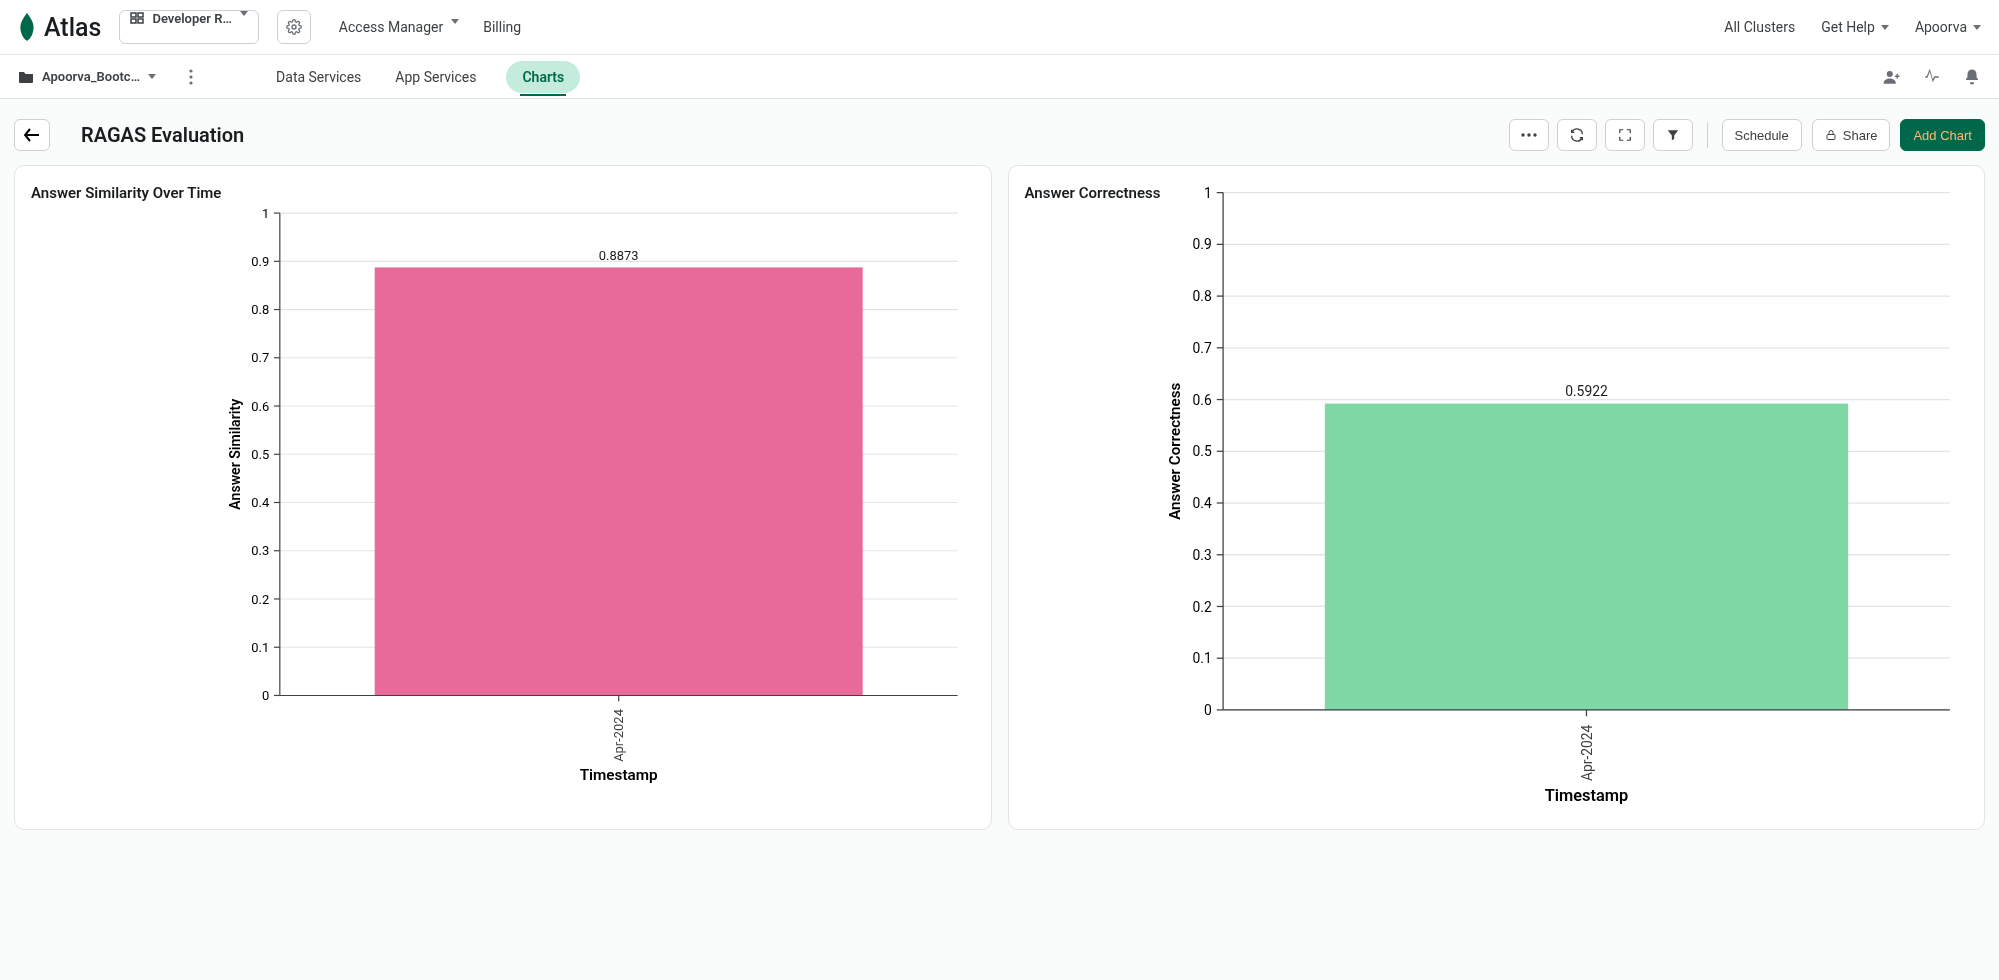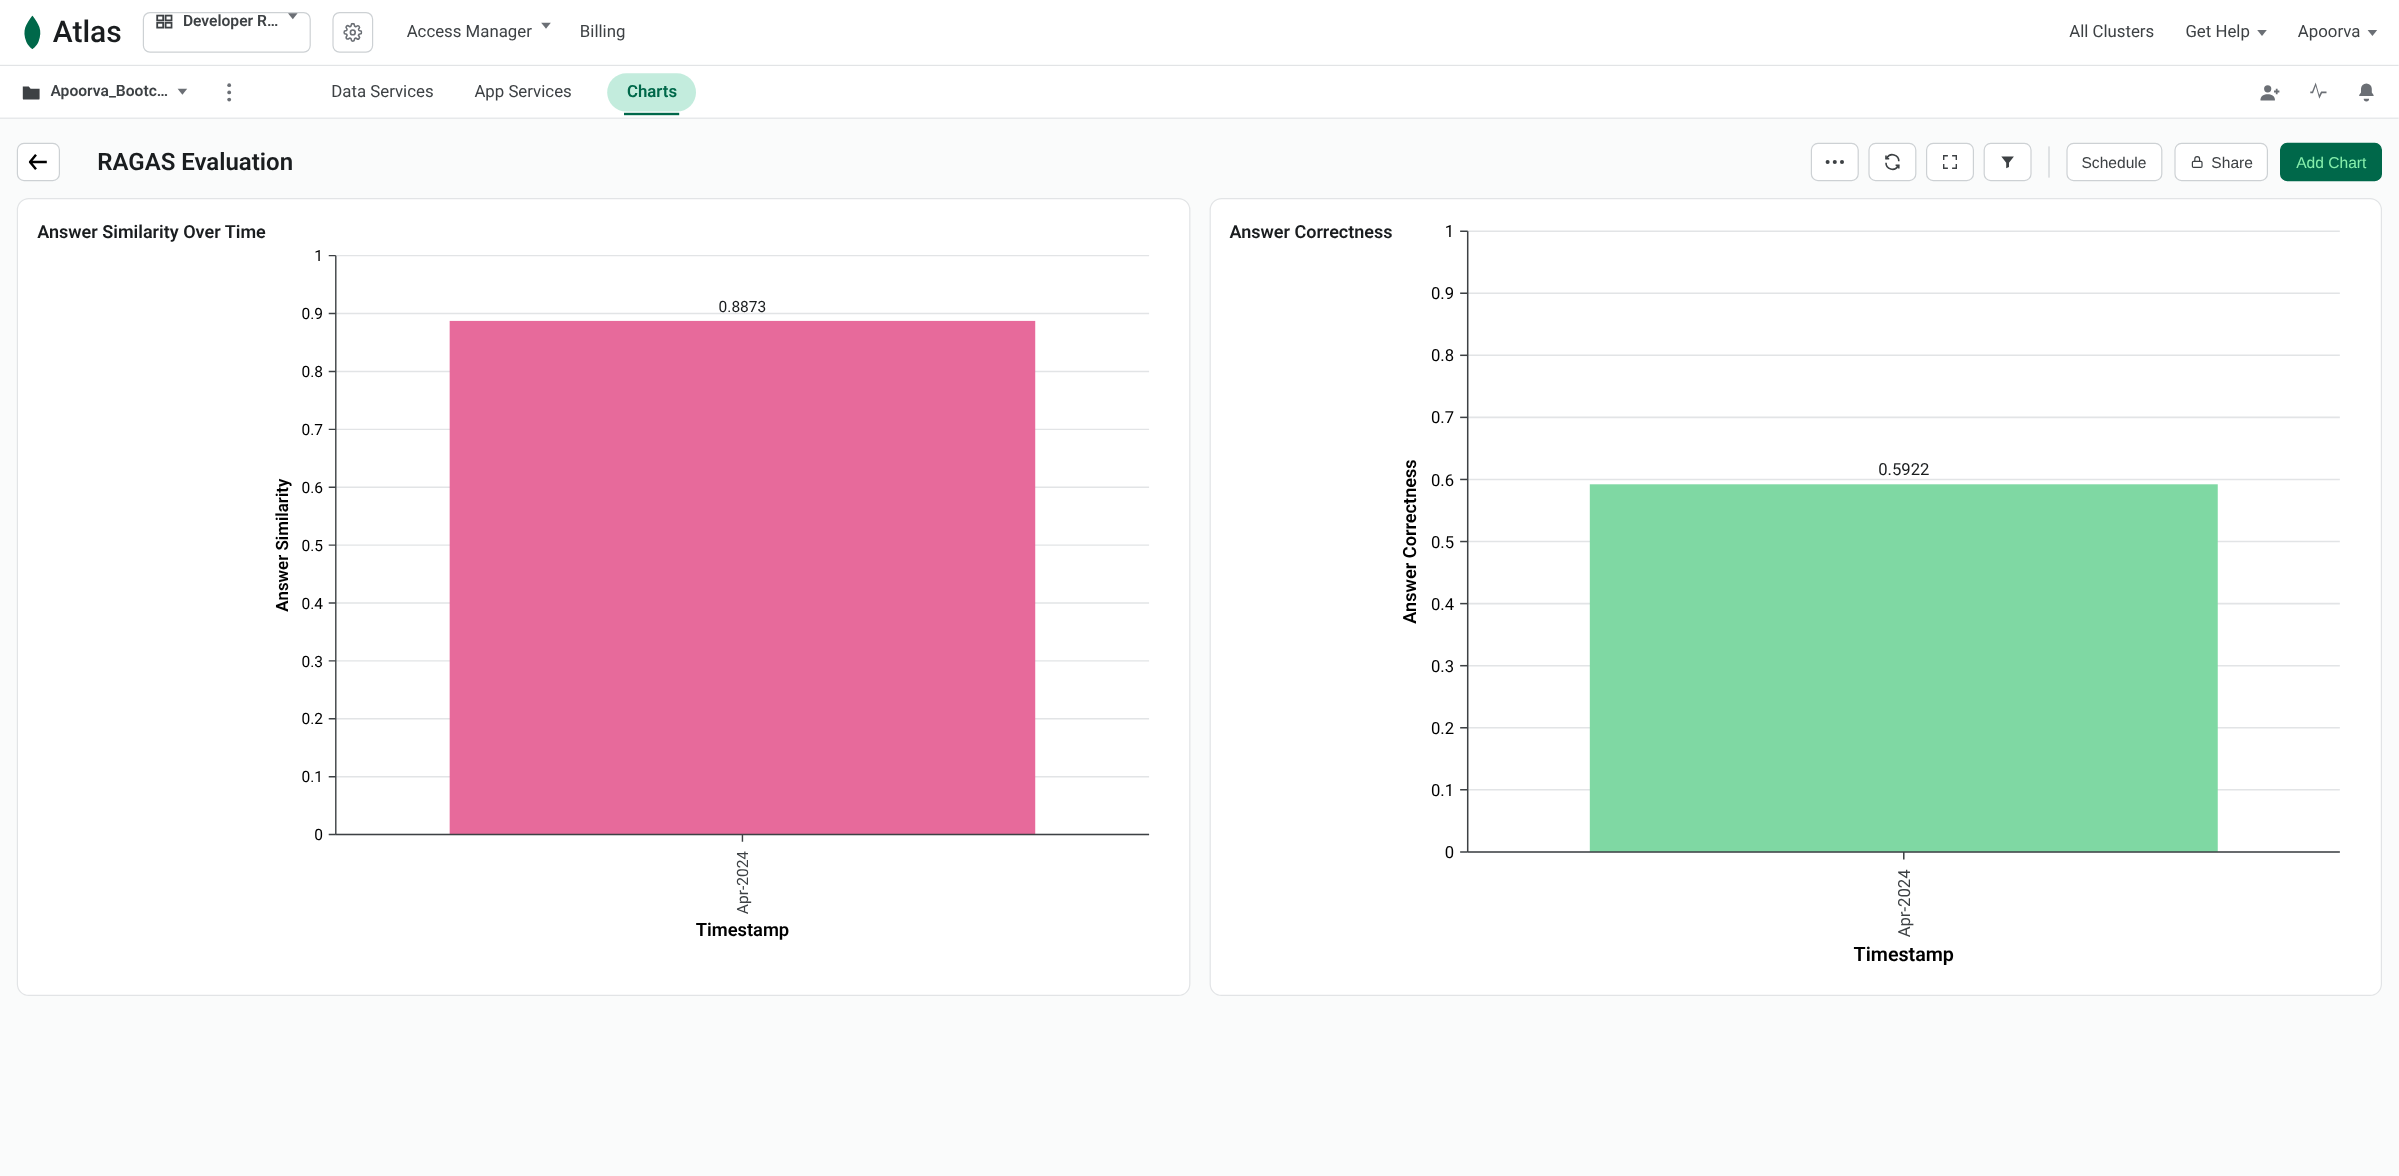--- a/index.html
+++ b/index.html
@@ -52,21 +52,21 @@
   .tab.active::after{content:"";position:absolute;bottom:-3px;left:14px;right:14px;height:2px;background:var(--green-600);}
   .right-icons{display:flex;align-items:center;gap:22px;color:var(--gray-500)}
   .right-icons .ic{cursor:pointer}
   
   .page-header{display:flex;align-items:center;padding:20px 14px 14px;gap:31px}
   .back-btn{width:36px;height:32px;border:1px solid var(--gray-300);border-radius:6px;background:#fff;display:flex;align-items:center;justify-content:center;cursor:pointer}
   .page-title{font-size:20px;font-weight:600}
   .header-actions{display:flex;align-items:center;gap:10px;margin-left:auto}
   .btn{height:32px;border:1px solid var(--gray-300);background:#fff;border-radius:6px;padding:12px 12px;display:flex;align-items:center;gap:6px;font-size:13px;color:var(--gray-700);cursor:pointer}
   .btn.icon-only{width:40px;padding:0;justify-content:center}
-  .btn.primary{background:var(--green-600);border-color:var(--green-600);color:#86efac;font-weight:500}
+  .btn.primary{background:var(--green-600);border-color:var(--green-600);color:#fdba74;font-weight:500}
   .btn-group{display:flex;gap:8px}
   .divider-v{width:1px;height:26px;background:var(--gray-300);margin:0 4px}
   
   .dash-grid{display:flex;gap:16px;padding:0 14px 30px}
   .card{flex:1;background:#fff;border:1px solid var(--gray-200);border-radius:10px;min-height:580px;display:flex;flex-direction:row;padding:14px 16px 18px}
   .card-title{font-size:15px;font-weight:600;text-align:center;margin:4px 0 12px;color:var(--gray-900)}
   .chart{flex:1;position:relative}
   svg{display:block}
   .gridline{stroke:var(--gray-200);stroke-width:1}
   .axisline{stroke:var(--gray-700);stroke-width:1}

